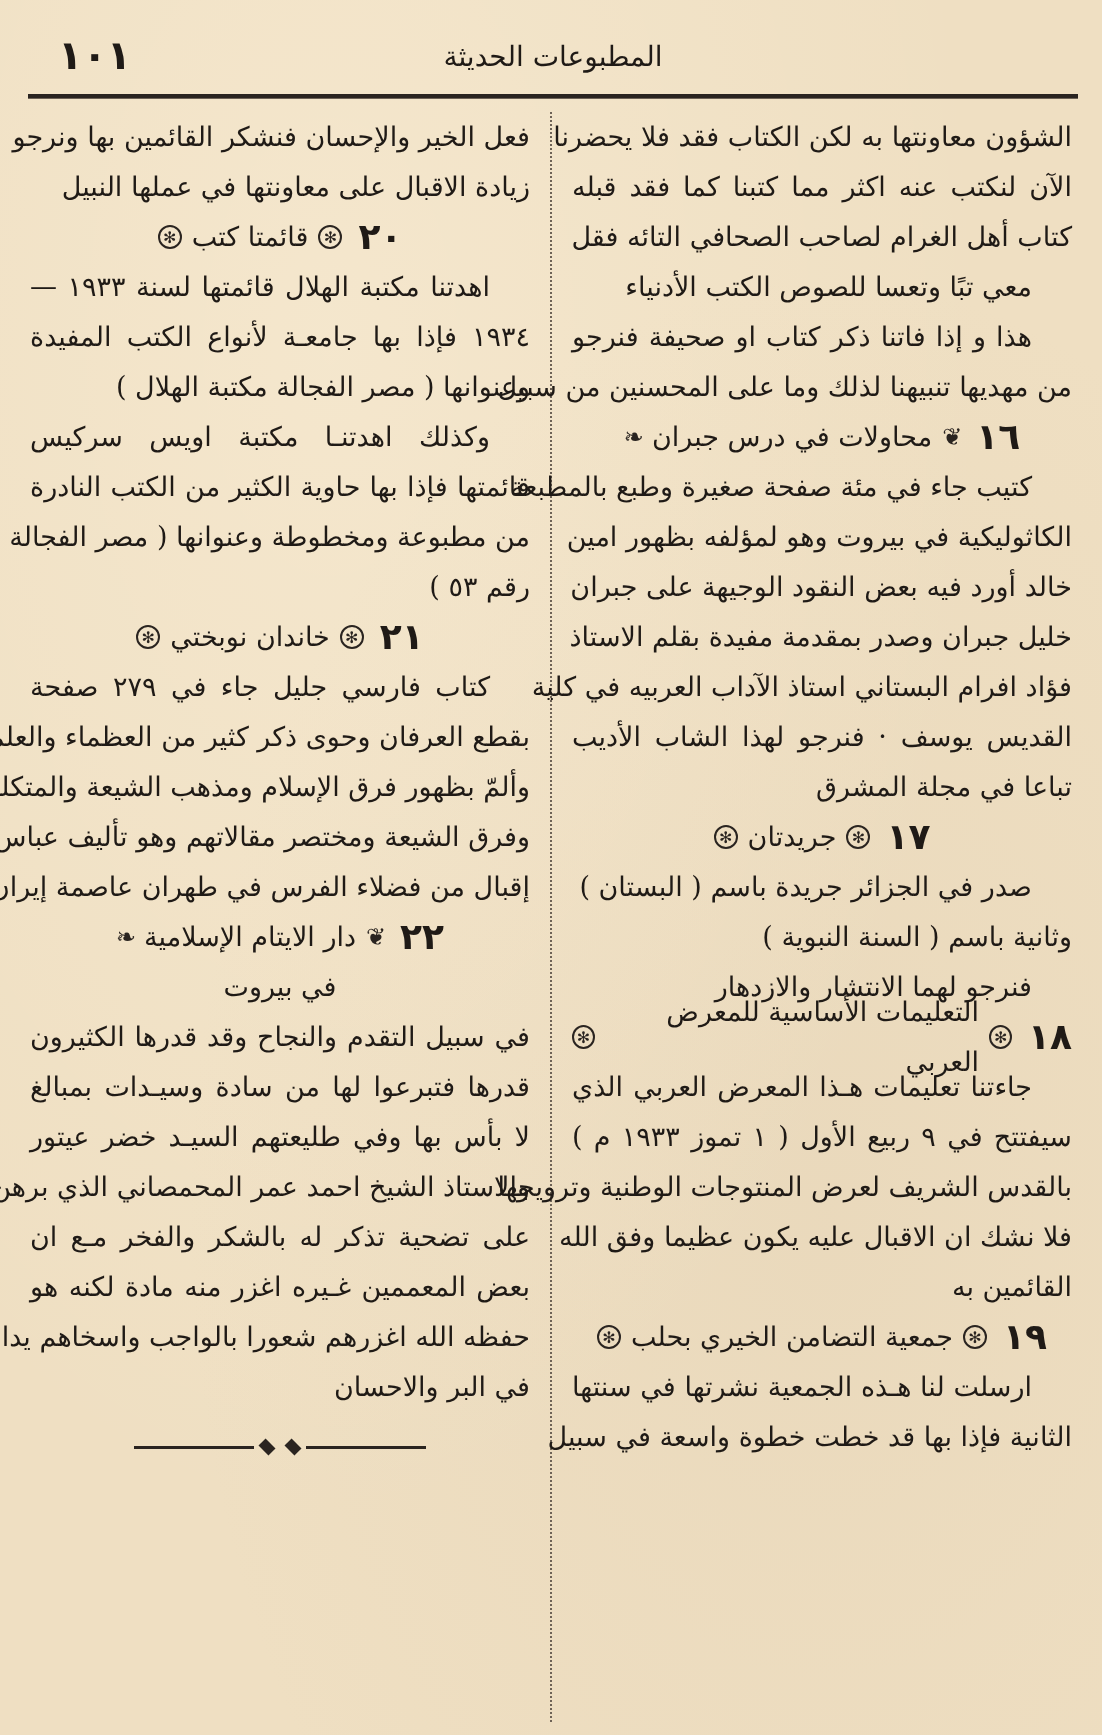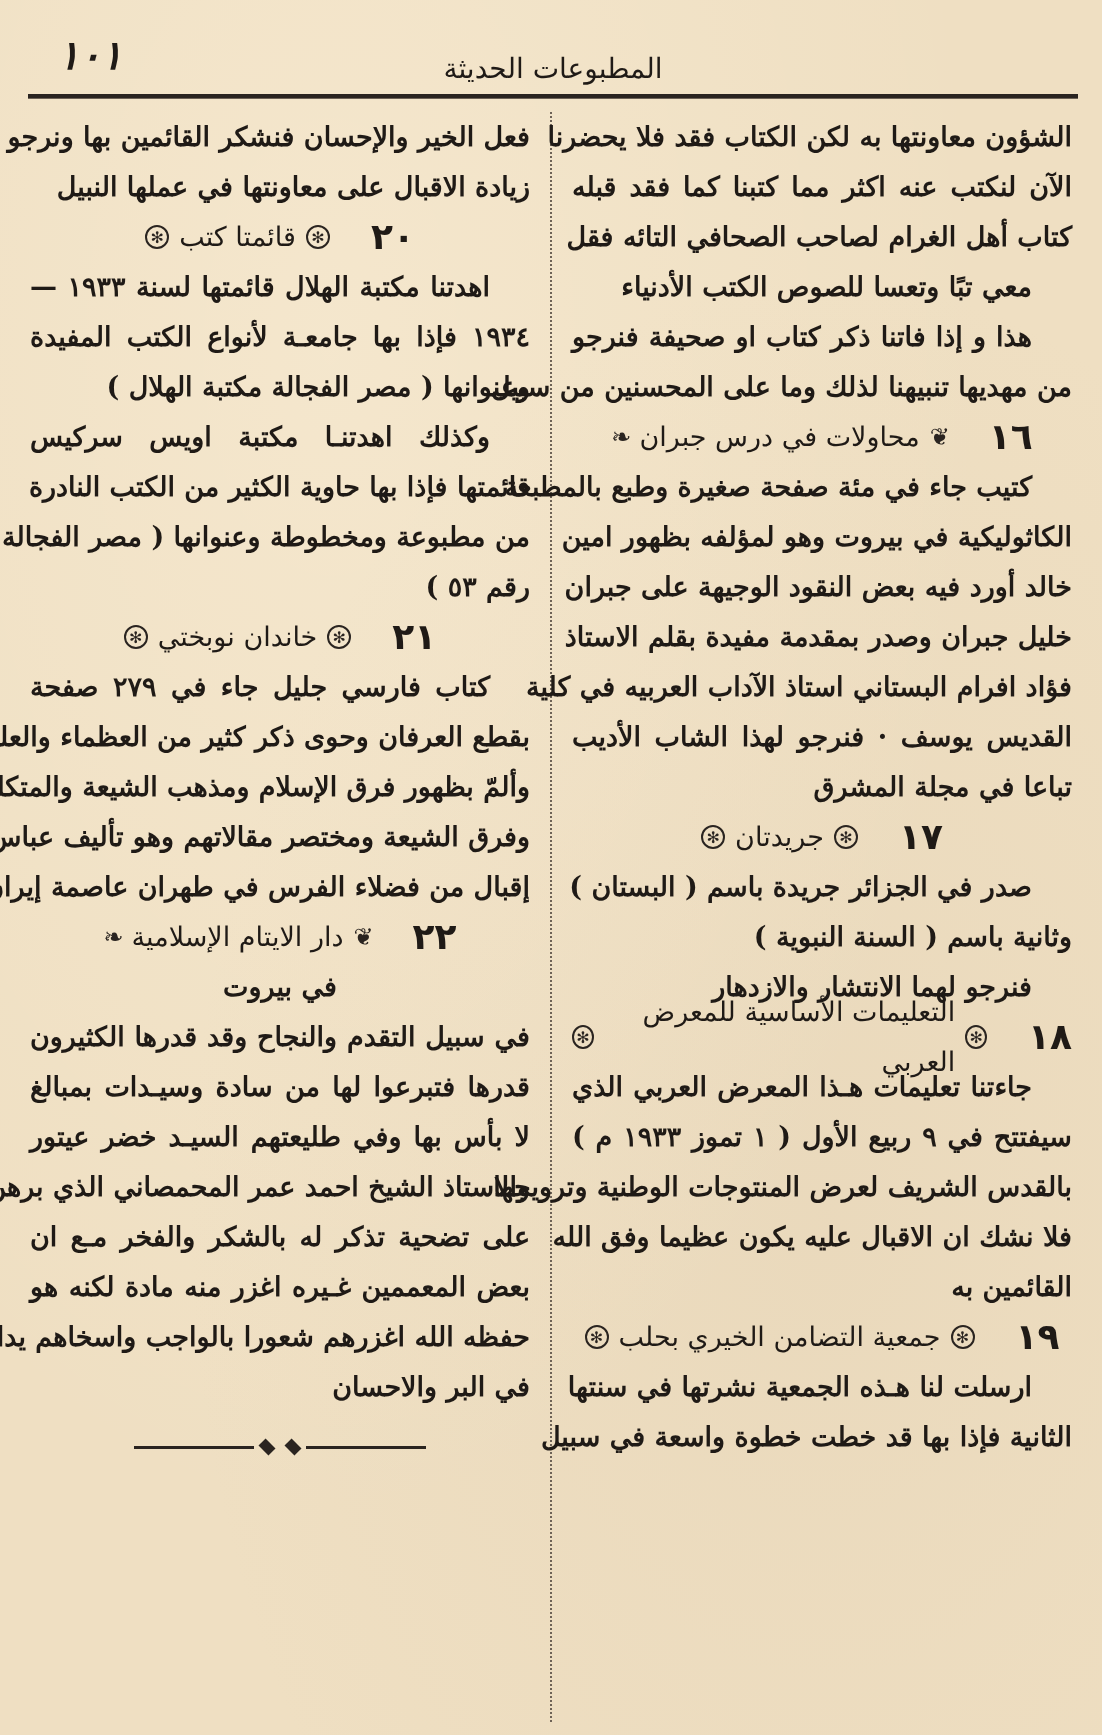--- a/index.html
+++ b/index.html
@@ -26,27 +26,26 @@
       height: 60px;
     }
     .page-number {
       position: absolute;
       left: 30px;
       top: 2px;
       font-size: 40px;
       font-weight: bold;
       letter-spacing: 4px;
       font-family: "DejaVu Sans", sans-serif;
-      font-style: italic;
     }
     .running-title {
       position: absolute;
       left: 0;
       right: 0;
-      top: 22px;
+      top: 10px;
       text-align: center;
       font-size: 28px;
       direction: rtl;
     }
     .header-rule {
       position: absolute;
       top: 94px;
       left: 28px;
       width: 1050px;
       height: 4px;
@@ -74,21 +73,20 @@
       width: 2px;
       margin: 0 10px;
       border-left: 2px dotted #6d6256;
       height: 100%;
     }
     .line {
       display: block;
       white-space: nowrap;
       text-align: justify;
       text-align-last: justify;
-      font-weight: bold;
     }
     .line.indent {
       padding-right: 40px;
     }
     .line.short {
       text-align-last: right;
     }
     .line.center {
       text-align: right;
       text-align-last: center;
@@ -99,21 +97,21 @@
       justify-content: center;
       gap: 10px;
       direction: rtl;
       height: 50px;
       font-size: 27px;
     }
     .heading .num {
       font-size: 36px;
       font-weight: bold;
       font-family: "DejaVu Sans", sans-serif;
-      margin-left: 31px;
+      margin-left: 6px;
     }
     .ornament {
       display: inline-block;
       font-size: 22px;
       color: #2a2420;
       line-height: 1;
     }
     .ornament.circle {
       width: 24px;
       height: 24px;

